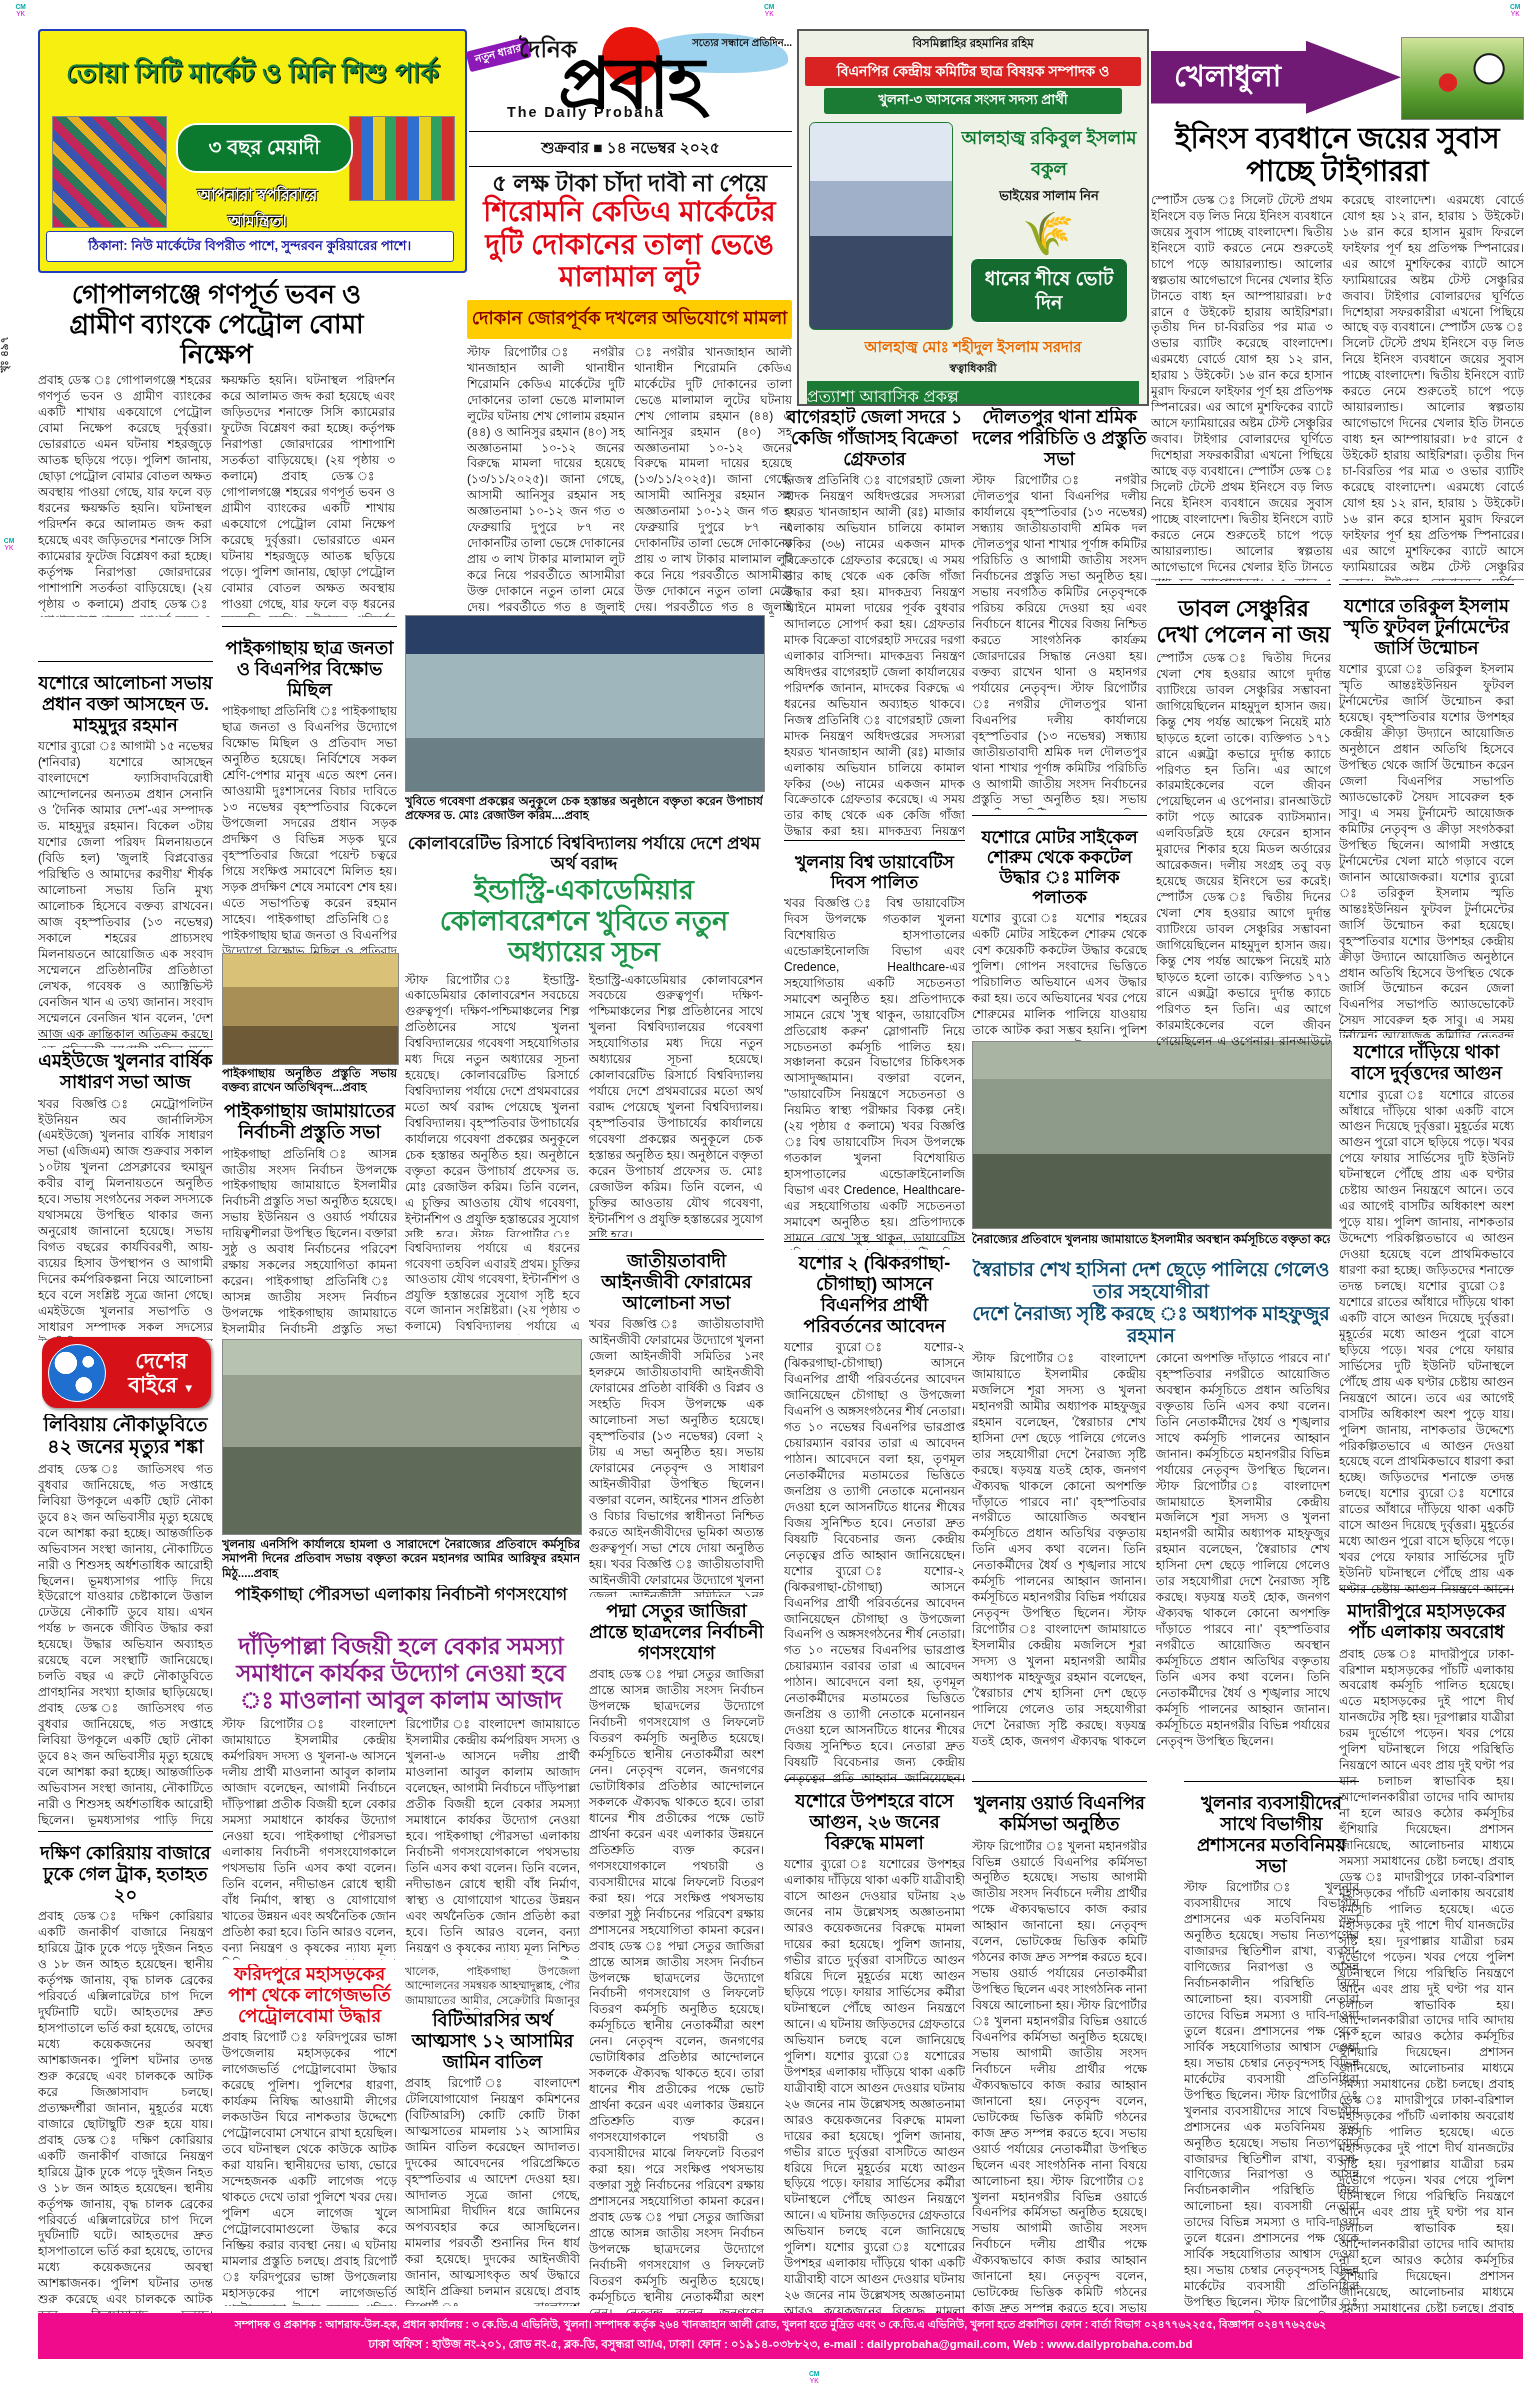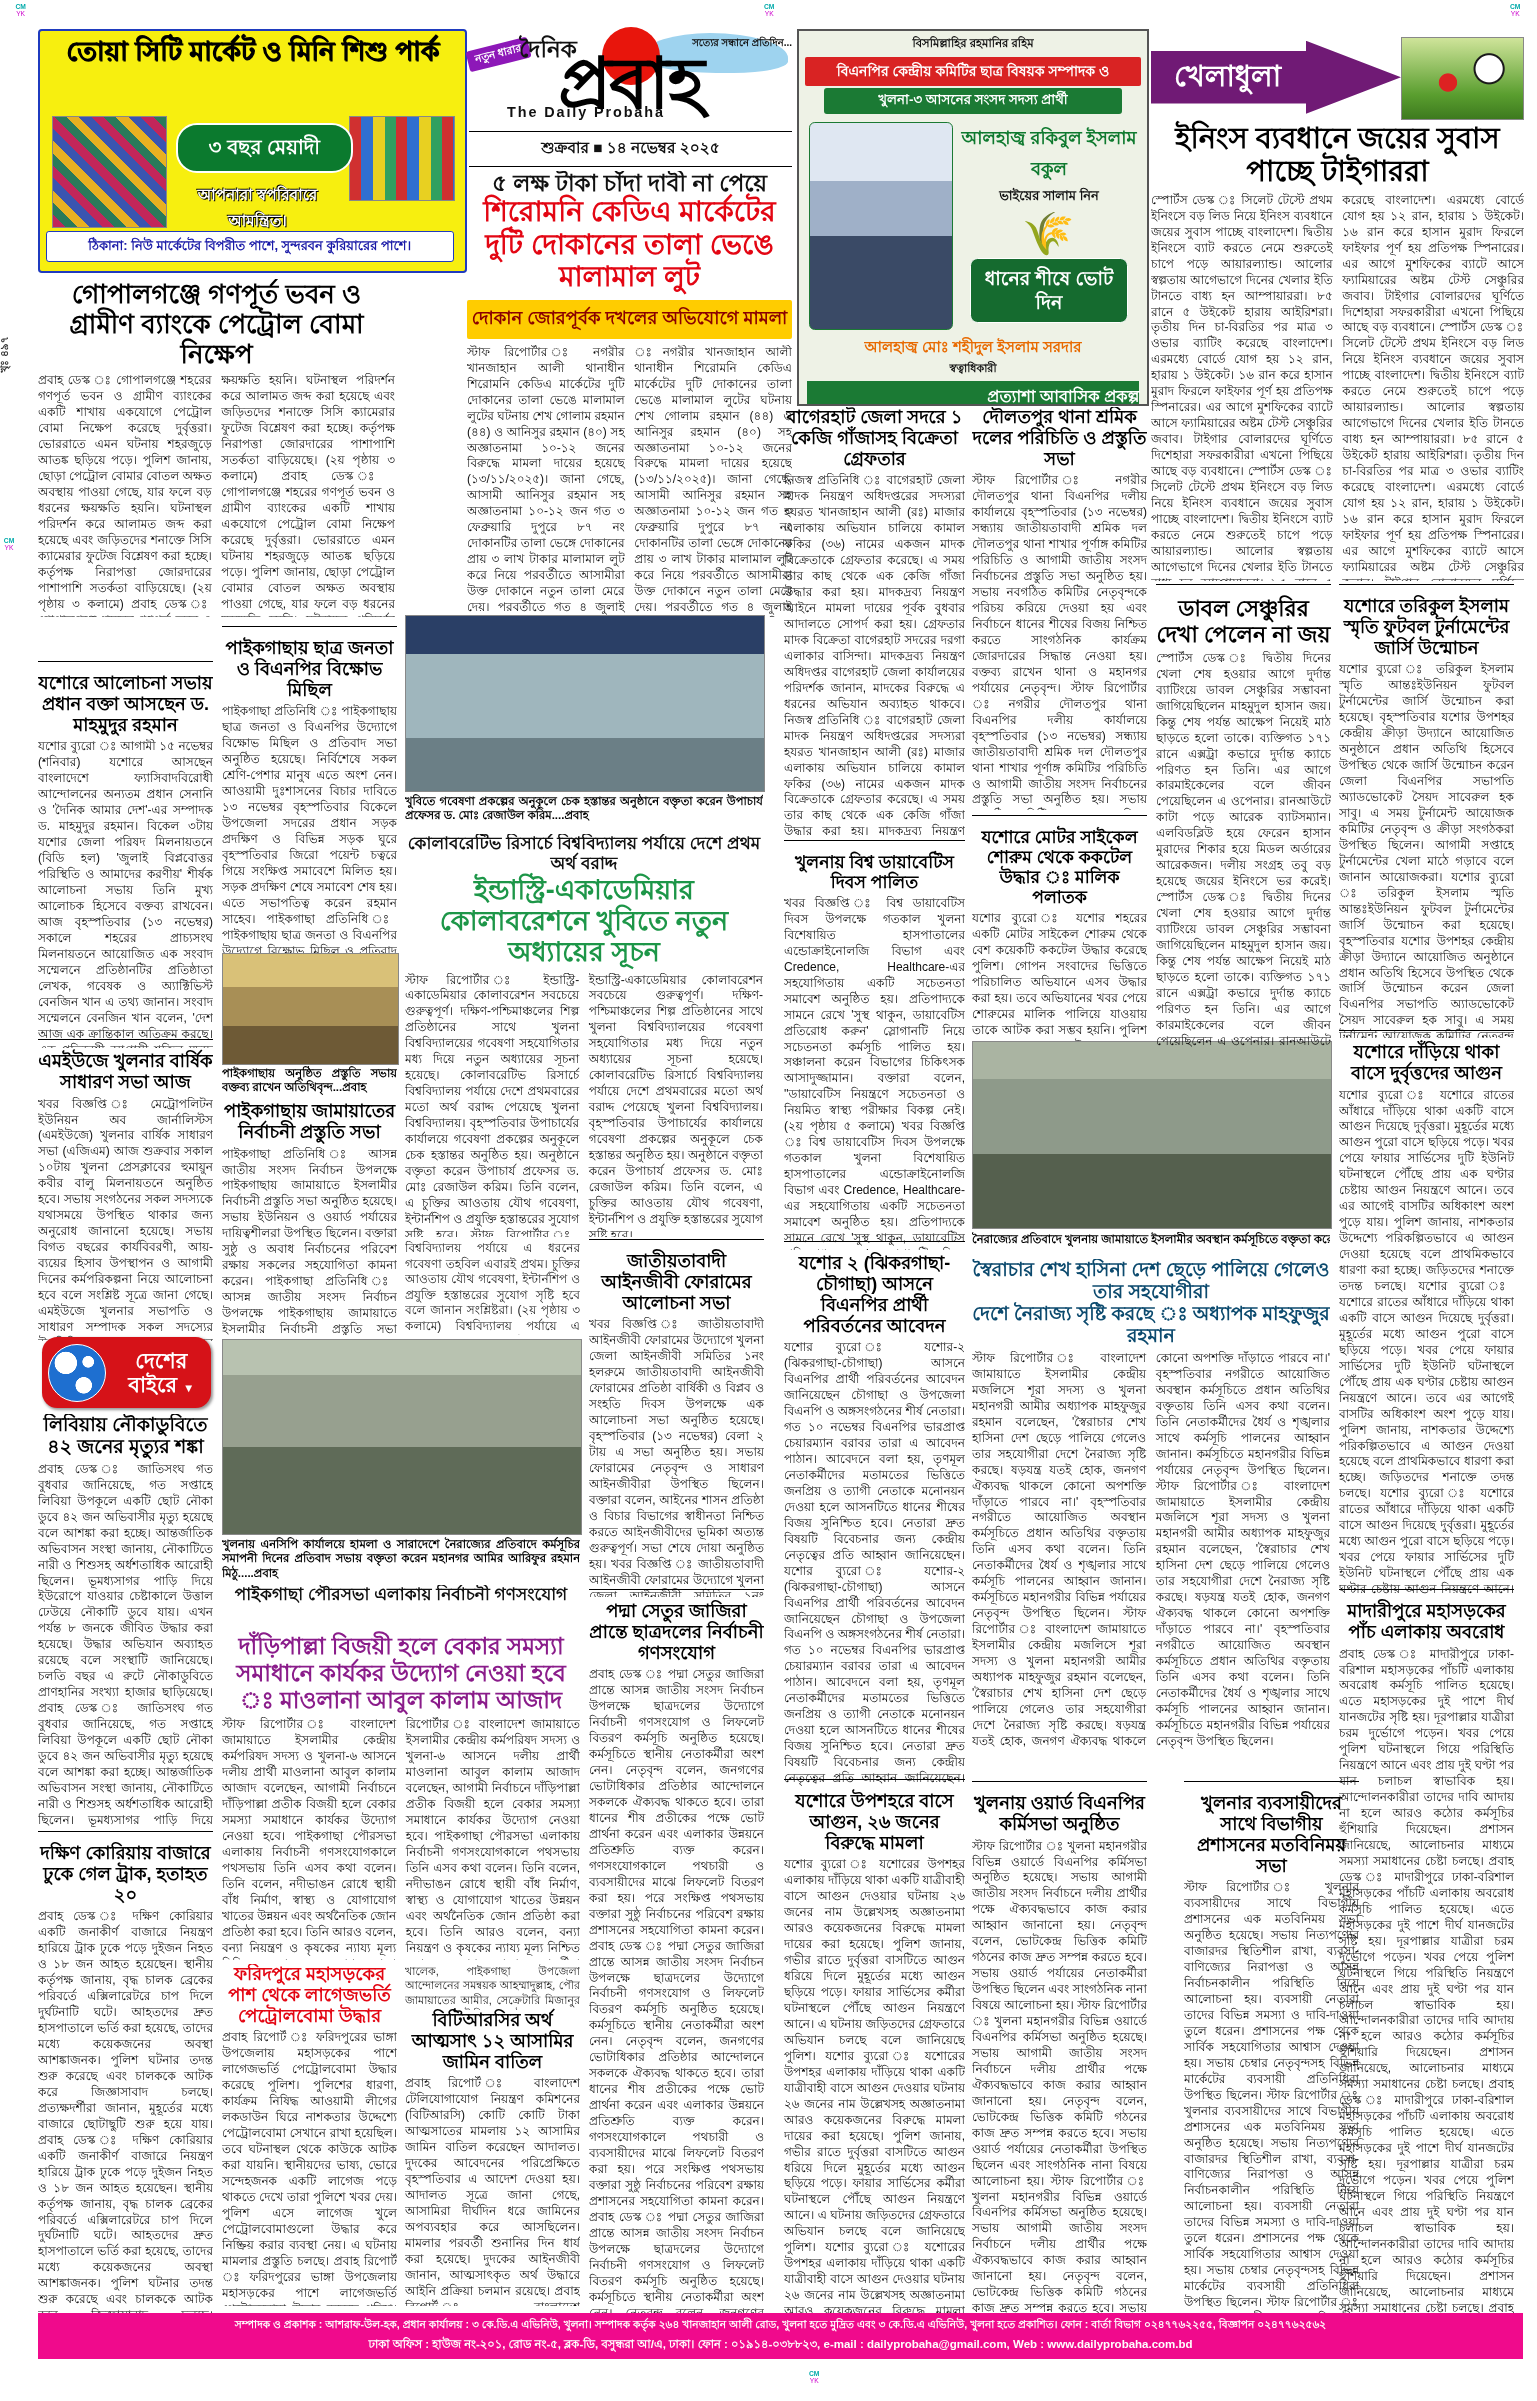--- a/index.html
+++ b/index.html
@@ -19,34 +19,34 @@
   .mast-title{font-size:71px;font-weight:900;letter-spacing:-1.9px;line-height:1;position:relative;z-index:2;color:#000;}
   .sun{width:58px;height:58px;border-radius:50%;background:#e8150c;position:absolute;left:133px;top:1.9px;z-index:1;}
   .cloud{position:absolute;right:3.8px;top:7.7px;width:144px;height:40px;background:#9ed3ef;border-radius:55% 65% 45% 60%/65% 75% 35% 45%;z-index:0;}
   .tagribbon{position:absolute;left:-1.9px;top:19px;background:#8d18b8;color:#fff;font-size:10.6px;font-weight:bold;padding:1.9px 7.7px;transform:rotate(-14deg);border-radius:2.9px;z-index:3;}
   .dainik{position:absolute;left:50px;top:5.8px;font-size:23px;font-weight:800;z-index:3;}
   .tagline{position:absolute;right:0;top:9.6px;font-size:10px;font-weight:bold;z-index:3;}
   .engname{font-size:14.4px;font-weight:800;letter-spacing:1.9px;margin-top:1.9px;align-self:flex-start;margin-left:38px;}
   .dateline{width:100%;border-top:1.9px solid #000;border-bottom:1.9px solid #000;text-align:center;font-weight:800;font-size:15.4px;padding:3.8px 0;margin-top:11px;}
   
   .adleft{background:#f7ef0f;border:2.9px solid #1f3bbf;border-radius:3.8px;overflow:hidden;}
-  .adleft-title{color:#000000;font-weight:900;font-size:26.4px;text-align:center;white-space:nowrap;text-shadow:1px 1px 0 #000;margin-top:0;}
+  .adleft-title{color:#15803d;font-weight:900;font-size:26.4px;text-align:center;white-space:nowrap;text-shadow:1px 1px 0 #000;margin-top:22px;}
   .badge-green{background:#0b7a2e;border:2.4px solid #fff;border-radius:21px;color:#fff;font-weight:800;font-size:20px;text-align:center;padding:6.7px 5.8px;}
   .invite{color:#fff;text-shadow:1px 1px 0 #000,-1px -1px 0 #000;font-weight:800;font-size:15.4px;text-align:center;}
   .addr{background:#fff;border:1.9px solid #1f3bbf;color:#1a1aa8;font-weight:800;font-size:13px;text-align:center;border-radius:2.9px;padding:3.8px 1.9px;}
   .adc{background:#eef2e6;border:2.4px solid #555;overflow:hidden;}
   .adc-bismillah{font-size:11.5px;font-weight:bold;text-align:center;margin-top:3.8px;}
   .band-red{background:#d92323;color:#fff;font-weight:800;font-size:14px;text-align:center;padding:2.9px 1.9px;margin:2.9px 5.8px 0 5.8px;border-radius:2px;}
   .band-green{background:#1b7a34;color:#fff;font-weight:800;font-size:13.4px;text-align:center;padding:1.9px 1.9px;margin:1.9px 25px 0 25px;border-radius:2.9px;}
   .cand-name{color:#0f7a2f;font-weight:900;font-size:18px;text-align:center;margin-top:3.8px;}
   .salam{font-size:13px;font-weight:bold;text-align:center;}
   .votebox{background:#156b2f;border:1.9px solid #fff;border-radius:7.7px;color:#fff;font-weight:900;font-size:19px;text-align:center;line-height:1.25;padding:7.7px 3.8px;}
   .sponsor{color:#e86a00;font-weight:900;font-size:15px;text-align:center;}
   .sponsor-role{font-size:11px;font-weight:bold;text-align:center;}
-  .orgband{background:#1b7a34;color:#fff;font-weight:700;font-size:16.3px;text-align:right;padding:2.9px 0;margin:1.9px 7.7px;}
+  .orgband{background:#1b7a34;color:#fff;font-weight:400;font-size:16.3px;text-align:left;padding:2.9px 0;margin:1.9px 7.7px;}
   
   .sports-tab{background:#701a75;color:#fff;font-weight:900;font-size:29px;display:flex;align-items:center;padding-left:23px;clip-path:polygon(0 14%,62% 14%,62% 0,100% 50%,62% 100%,62% 86%,0 86%);}
   .sports-img{background:radial-gradient(circle at 72% 38%,#ffffff 0 13%,#1a1a1a 14% 15%,rgba(0,0,0,0) 16%),radial-gradient(circle at 38% 55%,#d22 0 10%,rgba(0,0,0,0) 11%),linear-gradient(#cfe49a,#5a9e2f 70%,#3d7a1e);}
   
   .red{color:#e30613;} .green{color:#1d9648;} .purple{color:#8a1c8a;} .pink{color:#0c4a6e;}
   .kicker{font-weight:800;text-align:center;font-size:23px;line-height:1.1;}
   .subbar{background:#ffcc00;color:#8a0000;font-weight:800;font-size:18px;text-align:center;padding:3.8px 1.9px;border-radius:1.9px;margin:2.9px 0 5.8px 0;}
   .smallkick{font-weight:800;text-align:center;font-size:17px;line-height:1.2;}
   
   .worldbadge{background:#d61218;border-radius:15.4px;display:flex;align-items:center;box-shadow:1.9px 1.9px 2.9px #999;}

